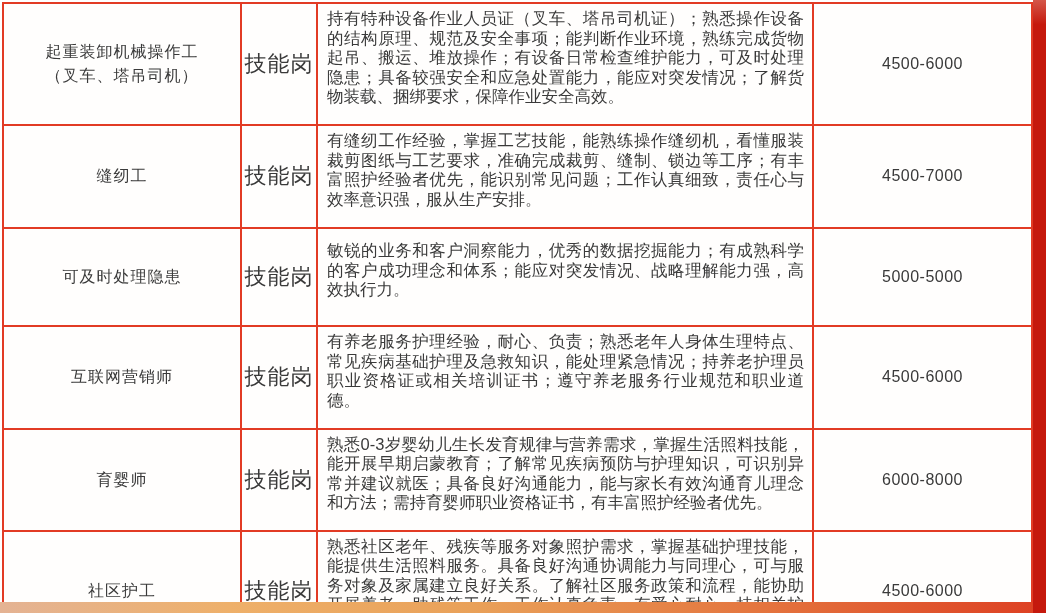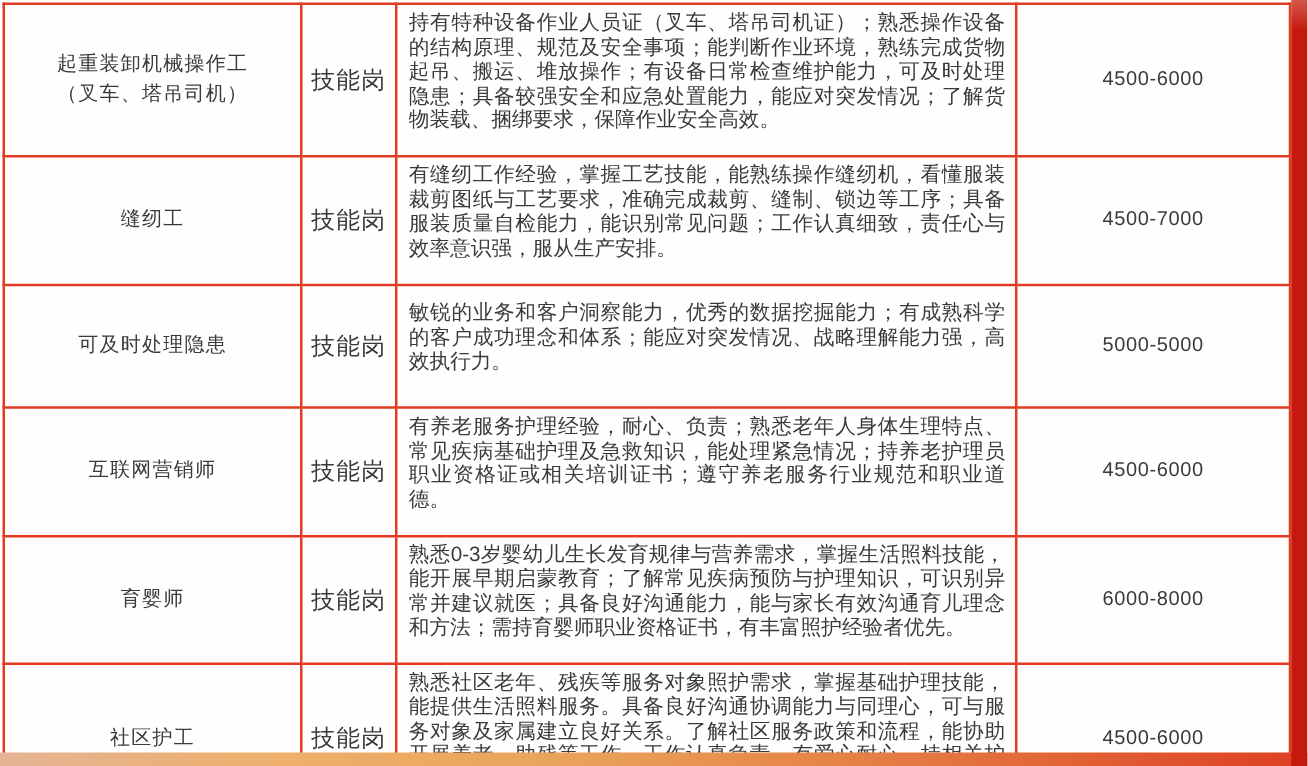--- a/index.html
+++ b/index.html
@@ -57,21 +57,21 @@
   td.job-title {
     text-align: center;
     font-size: 16px;
     line-height: 1.5;
     white-space: pre-line;
     letter-spacing: 1px;
     padding: 0 19px;
   }
   td.post-type {
     text-align: center;
-    font-size: 19px;
+    font-size: 22px;
     letter-spacing: 1px;
   }
   td.requirements {
     font-size: 16.5px;
     line-height: 19.5px;
     text-align: justify;
     padding: 5px 8px 17px 9px;
   }
   td.salary {
     text-align: center;
@@ -93,21 +93,21 @@
     <tr>
       <td class="job-title">起重装卸机械操作工
 （叉车、塔吊司机）</td>
       <td class="post-type">技能岗</td>
       <td class="requirements">持有特种设备作业人员证（叉车、塔吊司机证）；熟悉操作设备的结构原理、规范及安全事项；能判断作业环境，熟练完成货物起吊、搬运、堆放操作；有设备日常检查维护能力，可及时处理隐患；具备较强安全和应急处置能力，能应对突发情况；了解货物装载、捆绑要求，保障作业安全高效。</td>
       <td class="salary">4500-6000</td>
     </tr>
     <tr>
       <td class="job-title">缝纫工</td>
       <td class="post-type">技能岗</td>
-      <td class="requirements">有缝纫工作经验，掌握工艺技能，能熟练操作缝纫机，看懂服装裁剪图纸与工艺要求，准确完成裁剪、缝制、锁边等工序；具备服装质量自检能力，能识别常见问题；工作认真细致，责任心与效率意识强，服从生产安排。</td>
+      <td class="requirements">有缝纫工作经验，掌握工艺技能，能熟练操作缝纫机，看懂服装裁剪图纸与工艺要求，准确完成裁剪、缝制、锁边等工序；有丰富照护经验者优先，能识别常见问题；工作认真细致，责任心与效率意识强，服从生产安排。</td>
       <td class="salary">4500-7000</td>
     </tr>
     <tr>
       <td class="job-title">可及时处理隐患</td>
       <td class="post-type">技能岗</td>
       <td class="requirements">敏锐的业务和客户洞察能力，优秀的数据挖掘能力；有成熟科学的客户成功理念和体系；能应对突发情况、战略理解能力强，高效执行力。</td>
       <td class="salary">5000-5000</td>
     </tr>
     <tr>
       <td class="job-title">互联网营销师</td>

